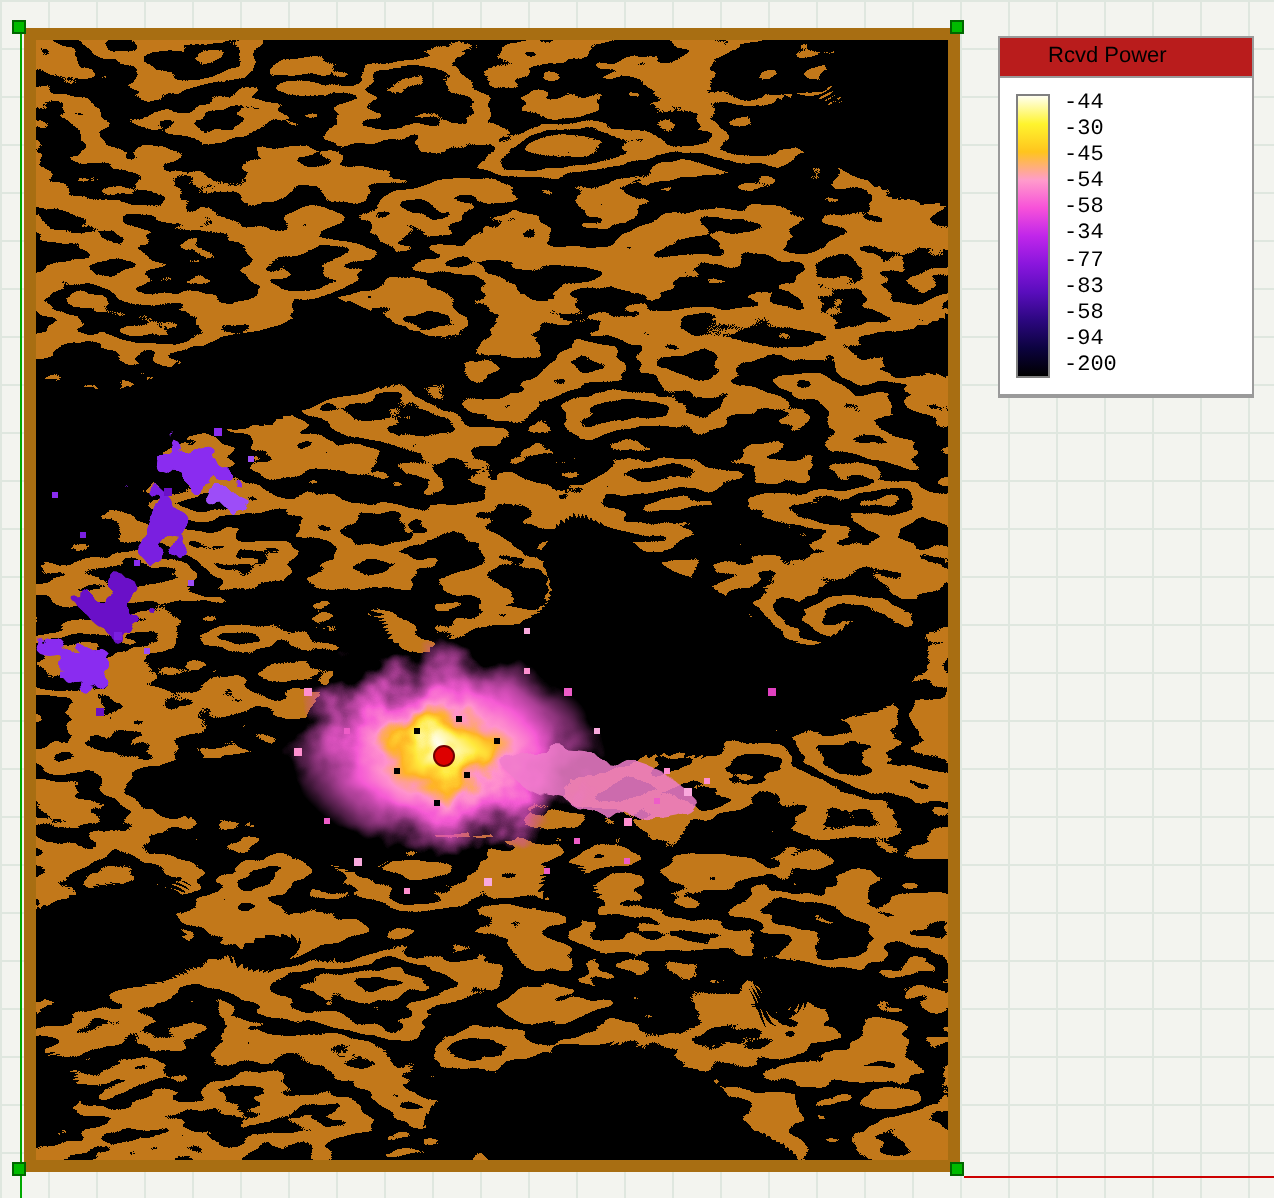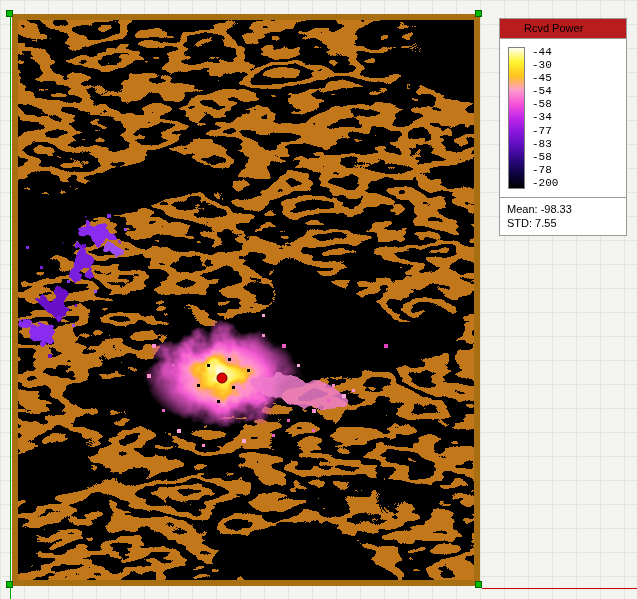--- a/index.html
+++ b/index.html
@@ -173,21 +173,17 @@
     <div class="legend-labels">
       <span>-44</span>
       <span>-30</span>
       <span>-45</span>
       <span>-54</span>
       <span>-58</span>
       <span>-34</span>
       <span>-77</span>
       <span>-83</span>
       <span>-58</span>
-      <span>-78</span>
+      <span>-94</span>
       <span>-200</span>
     </div>
-  </div>
-  <div class="legend-stats">
-    <div>Mean: -98.33</div>
-    <div>STD: 7.55</div>
   </div>
 </div>
 
 </body></html>

